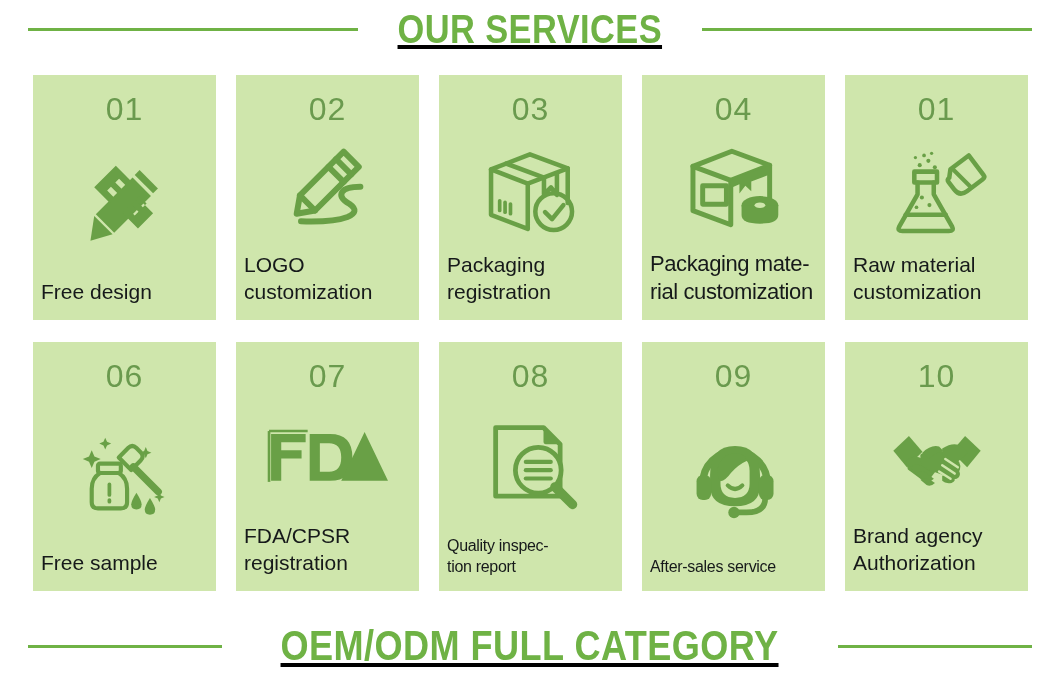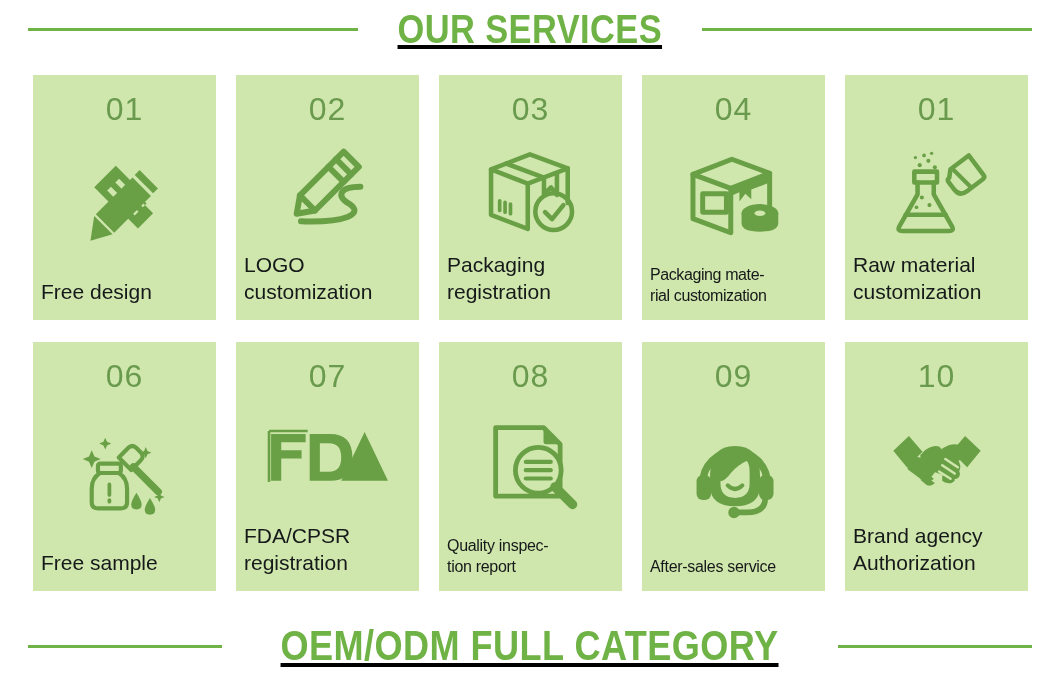--- a/index.html
+++ b/index.html
@@ -112,21 +112,21 @@
     color: #16191a;
     font-size: 21px;
     line-height: 1.28;
     text-align: left;
     padding: 0 2px 4px 2px;
     width: 100%;
     box-sizing: border-box;
     white-space: pre-line;
   }
   .card-label.tight { font-size: 16px; letter-spacing: -0.3px; }
-  .card-label.tighter { font-size: 16px; letter-spacing: -0.4px; }
+  .card-label.tighter { font-size: 22px; letter-spacing: -0.4px; }
 </style>
 </head>
 <body>
 
 <div class="page">
 
   <div class="section-header header-top">
     <div class="rule"></div>
     <div class="header-title">OUR SERVICES</div>
     <div class="rule"></div>

